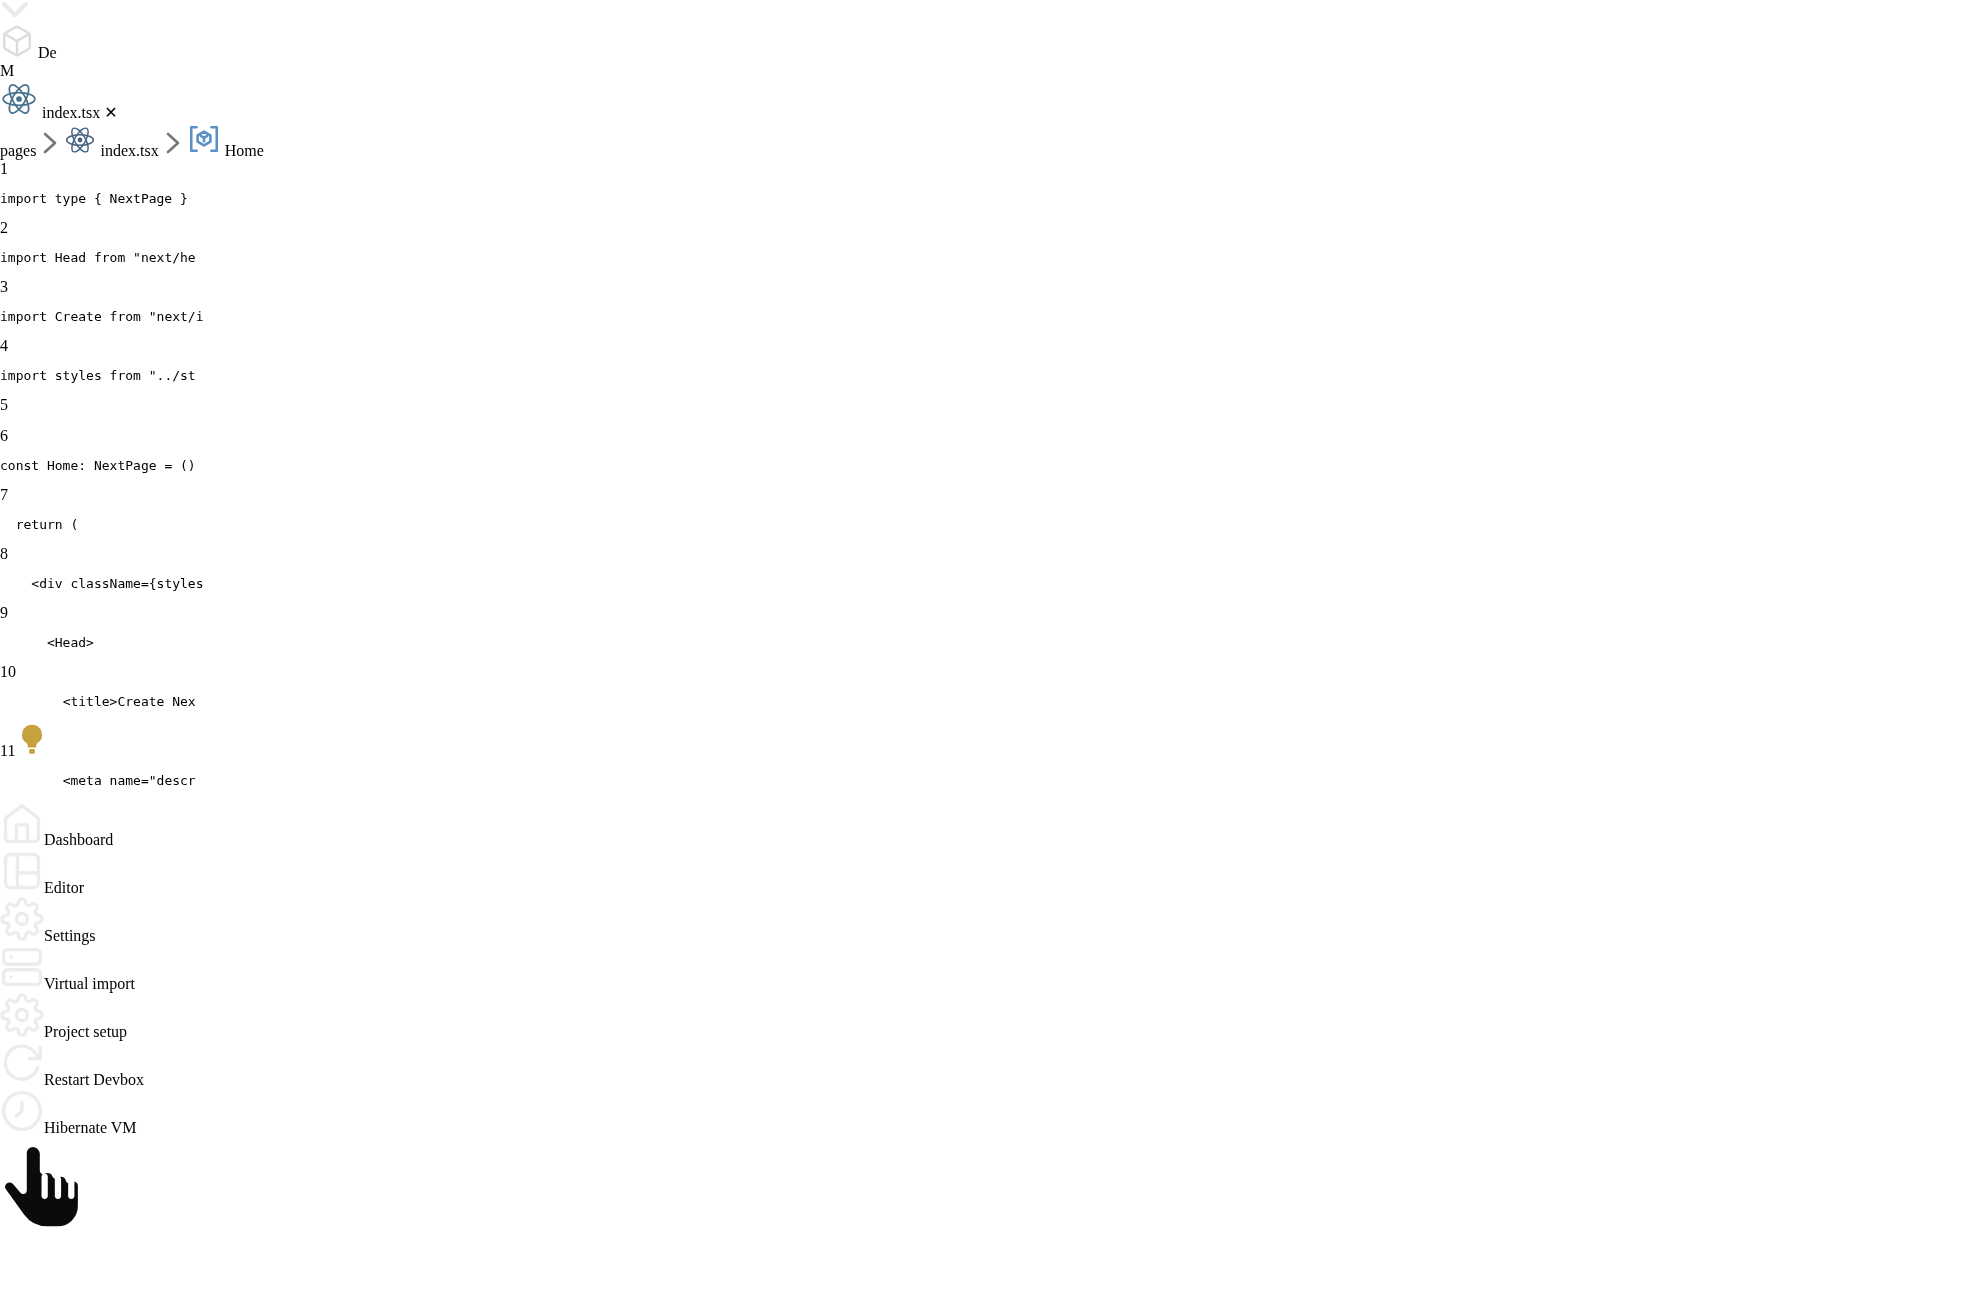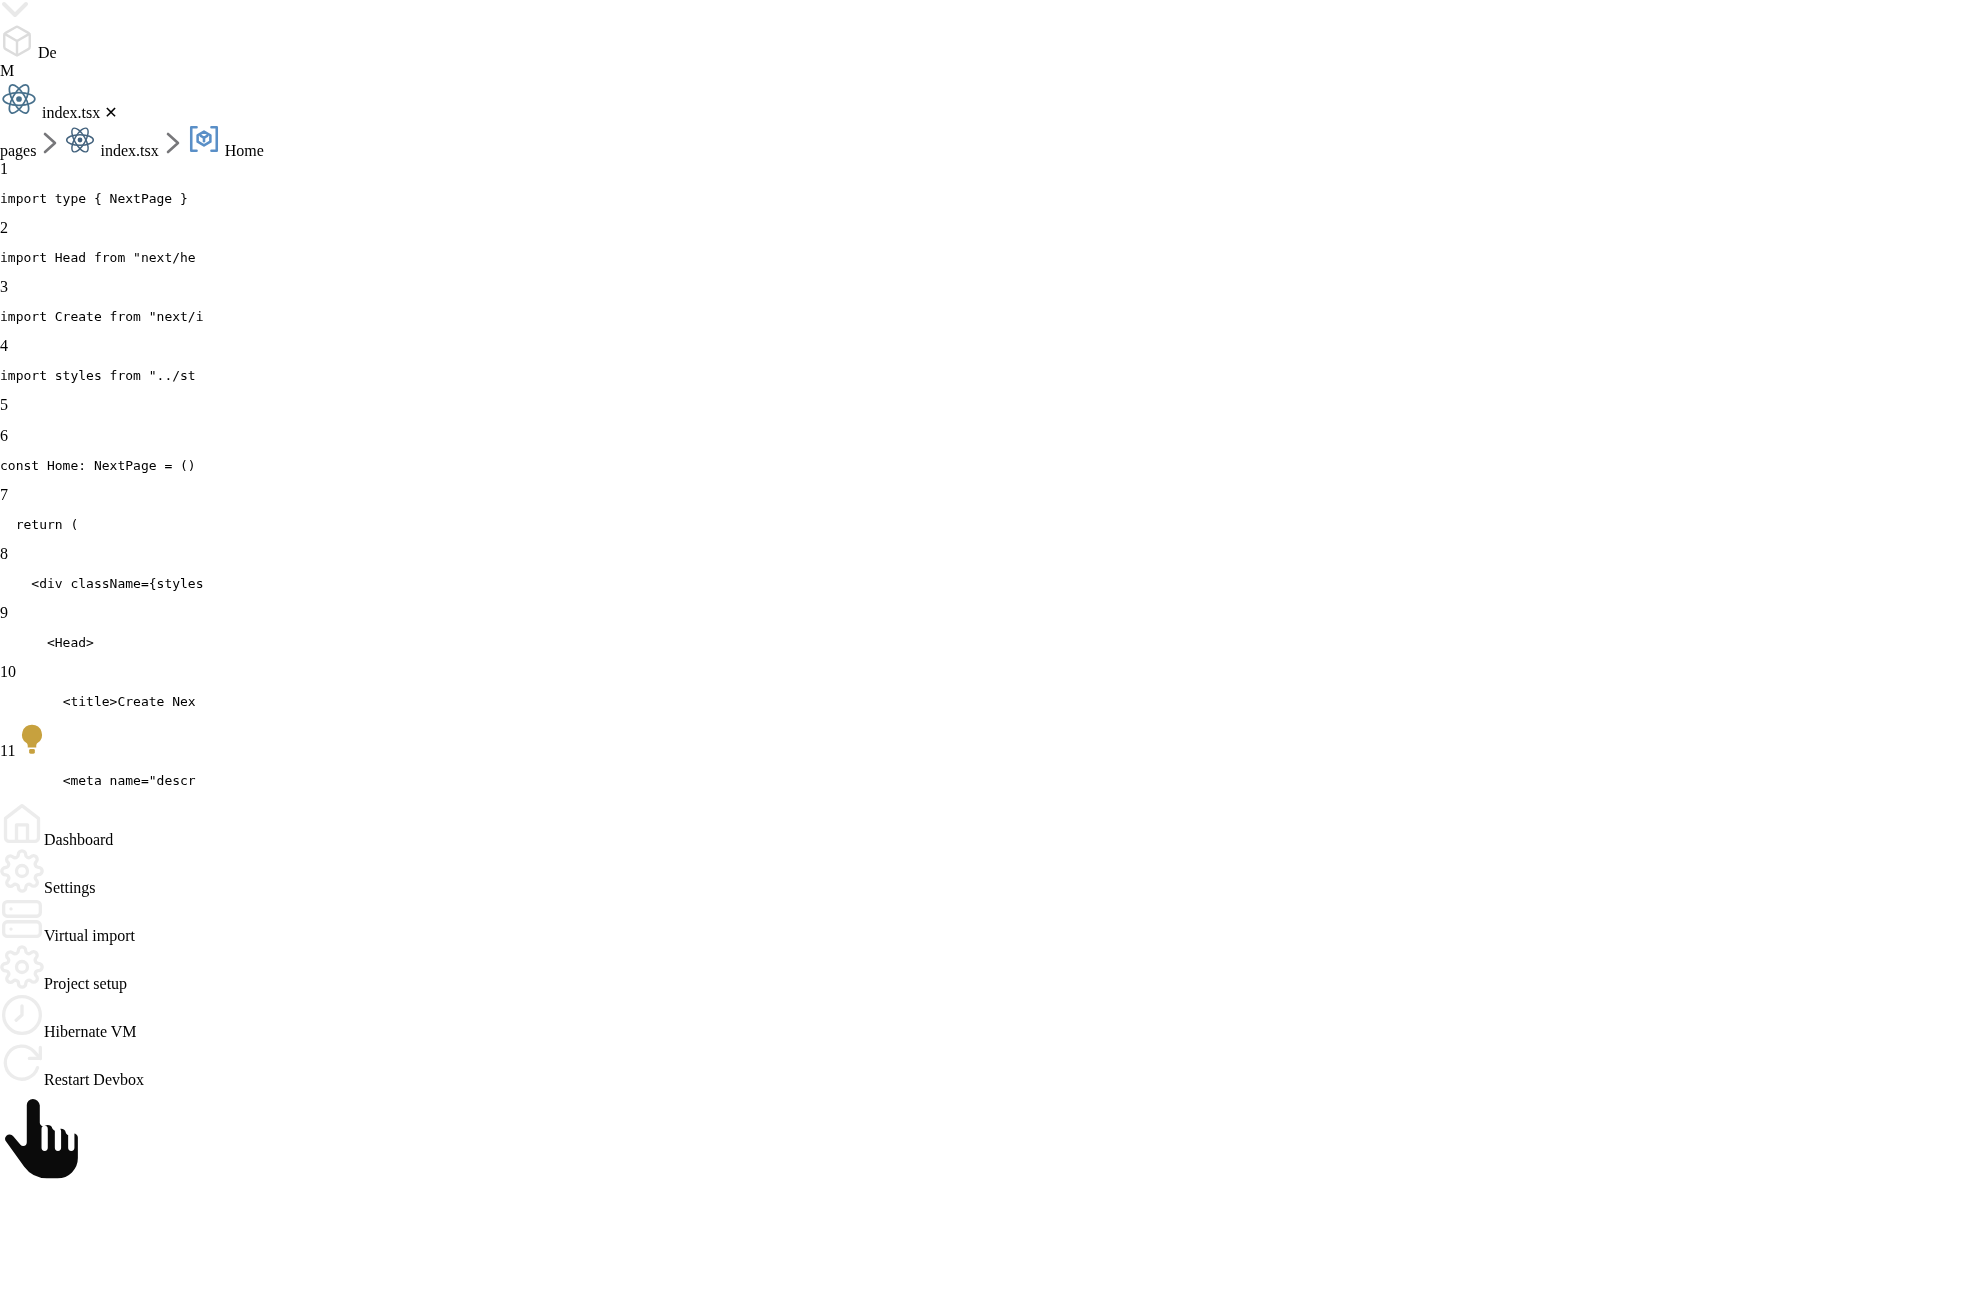--- a/index.html
+++ b/index.html
@@ -164,43 +164,48 @@
       </div>
   </div>
 
   
   <div class="menu" id="menu">
       <div class="mi"><span class="mi-icon"><svg width="44" height="44" viewBox="0 0 24 24" fill="none" stroke="#ececec" stroke-width="1.8" stroke-linecap="round" stroke-linejoin="round">
             <path d="M3 9.5 12 2.5l9 7V20a2 2 0 0 1-2 2H5a2 2 0 0 1-2-2z"></path>
             <polyline points="9 22 9 13 15 13 15 22"></polyline>
           </svg></span><span>Dashboard</span></div>
       <div class="mdiv"></div>
+      <div class="mi"><span class="mi-icon"><svg width="44" height="44" viewBox="0 0 24 24" fill="none" stroke="#ececec" stroke-width="1.8" stroke-linecap="round" stroke-linejoin="round">
+            <rect x="3" y="3" width="18" height="18" rx="2.5"></rect>
+            <line x1="9.5" y1="3" x2="9.5" y2="21"></line>
+            <line x1="9.5" y1="13" x2="21" y2="13"></line>
+          </svg></span><span>Editor</span><span class="sub-arrow"></span></div>
       <div class="mdiv"></div>
       <div class="mi"><span class="mi-icon"><svg width="44" height="44" viewBox="0 0 24 24" fill="none" stroke="#ececec" stroke-width="1.8" stroke-linecap="round" stroke-linejoin="round">
             <circle cx="12" cy="12" r="3"></circle>
             <path d="M19.4 15a1.65 1.65 0 0 0 .33 1.82l.06.06a2 2 0 0 1 0 2.83 2 2 0 0 1-2.83 0l-.06-.06a1.65 1.65 0 0 0-1.82-.33 1.65 1.65 0 0 0-1 1.51V21a2 2 0 0 1-2 2 2 2 0 0 1-2-2v-.09A1.65 1.65 0 0 0 9 19.4a1.65 1.65 0 0 0-1.82.33l-.06.06a2 2 0 0 1-2.83 0 2 2 0 0 1 0-2.83l.06-.06a1.65 1.65 0 0 0 .33-1.82 1.65 1.65 0 0 0-1.51-1H3a2 2 0 0 1-2-2 2 2 0 0 1 2-2h.09A1.65 1.65 0 0 0 4.6 9a1.65 1.65 0 0 0-.33-1.82l-.06-.06a2 2 0 0 1 0-2.83 2 2 0 0 1 2.83 0l.06.06a1.65 1.65 0 0 0 1.82.33H9a1.65 1.65 0 0 0 1-1.51V3a2 2 0 0 1 2-2 2 2 0 0 1 2 2v.09a1.65 1.65 0 0 0 1 1.51 1.65 1.65 0 0 0 1.82-.33l.06-.06a2 2 0 0 1 2.83 0 2 2 0 0 1 0 2.83l-.06.06a1.65 1.65 0 0 0-.33 1.82V9a1.65 1.65 0 0 0 1.51 1H21a2 2 0 0 1 2 2 2 2 0 0 1-2 2h-.09a1.65 1.65 0 0 0-1.51 1z"></path>
           </svg></span><span>Settings</span></div>
       <div class="mi"><span class="mi-icon"><svg width="44" height="44" viewBox="0 0 24 24" fill="none" stroke="#ececec" stroke-width="1.8" stroke-linecap="round" stroke-linejoin="round">
             <rect x="2" y="2.5" width="20" height="8" rx="2"></rect>
             <rect x="2" y="13.5" width="20" height="8" rx="2"></rect>
             <line x1="6" y1="6.5" x2="6.02" y2="6.5"></line>
             <line x1="6" y1="17.5" x2="6.02" y2="17.5"></line>
           </svg></span><span>Virtual import</span></div>
       <div class="mi"><span class="mi-icon"><svg width="44" height="44" viewBox="0 0 24 24" fill="none" stroke="#ececec" stroke-width="1.8" stroke-linecap="round" stroke-linejoin="round">
             <circle cx="12" cy="12" r="3"></circle>
             <path d="M19.4 15a1.65 1.65 0 0 0 .33 1.82l.06.06a2 2 0 0 1 0 2.83 2 2 0 0 1-2.83 0l-.06-.06a1.65 1.65 0 0 0-1.82-.33 1.65 1.65 0 0 0-1 1.51V21a2 2 0 0 1-2 2 2 2 0 0 1-2-2v-.09A1.65 1.65 0 0 0 9 19.4a1.65 1.65 0 0 0-1.82.33l-.06.06a2 2 0 0 1-2.83 0 2 2 0 0 1 0-2.83l.06-.06a1.65 1.65 0 0 0 .33-1.82 1.65 1.65 0 0 0-1.51-1H3a2 2 0 0 1-2-2 2 2 0 0 1 2-2h.09A1.65 1.65 0 0 0 4.6 9a1.65 1.65 0 0 0-.33-1.82l-.06-.06a2 2 0 0 1 0-2.83 2 2 0 0 1 2.83 0l.06.06a1.65 1.65 0 0 0 1.82.33H9a1.65 1.65 0 0 0 1-1.51V3a2 2 0 0 1 2-2 2 2 0 0 1 2 2v.09a1.65 1.65 0 0 0 1 1.51 1.65 1.65 0 0 0 1.82-.33l.06-.06a2 2 0 0 1 2.83 0 2 2 0 0 1 0 2.83l-.06.06a1.65 1.65 0 0 0-.33 1.82V9a1.65 1.65 0 0 0 1.51 1H21a2 2 0 0 1 2 2 2 2 0 0 1-2 2h-.09a1.65 1.65 0 0 0-1.51 1z"></path>
           </svg></span><span>Project setup</span></div>
+      <div class="mi"><span class="mi-icon"><svg width="44" height="44" viewBox="0 0 24 24" fill="none" stroke="#ececec" stroke-width="1.8" stroke-linecap="round" stroke-linejoin="round">
+            <polyline points="22 3.5 22 9.5 16 9.5"></polyline>
+            <path d="M20.5 14.5a9 9 0 1 1-2.1-8.9L22 9.5"></path>
+          </svg></span><span>Restart Devbox</span></div>
       <div class="mi hl"><span class="mi-icon"><svg width="44" height="44" viewBox="0 0 24 24" fill="none" stroke="#ececec" stroke-width="1.8" stroke-linecap="round" stroke-linejoin="round">
             <circle cx="12" cy="12" r="10"></circle>
             <polyline points="12 7 12 12 8.8 14.8"></polyline>
           </svg></span><span>Hibernate VM</span></div>
-      <div class="mi"><span class="mi-icon"><svg width="44" height="44" viewBox="0 0 24 24" fill="none" stroke="#ececec" stroke-width="1.8" stroke-linecap="round" stroke-linejoin="round">
-            <polyline points="22 3.5 22 9.5 16 9.5"></polyline>
-            <path d="M20.5 14.5a9 9 0 1 1-2.1-8.9L22 9.5"></path>
-          </svg></span><span>Restart Devbox</span></div>
     </div>
 
   
   <svg class="cursor" width="94" height="116" viewBox="0 0 60 74">
     <path d="M21 4c-3.4 0-6.2 2.8-6.2 6.2V34l-4.6-5.4c-2-2.3-5.5-2.5-7.7-.4-1.8 1.8-2 4.6-.5 6.7L13.6 51c3.8 5.2 9.9 8.3 16.4 8.3h6.8c8.4 0 15.2-6.8 15.2-15.2V31c0-2.7-2.2-4.9-4.9-4.9-1.1 0-2.1.4-2.9 1-.6-2.3-2.7-4-5.2-4-1.3 0-2.5.5-3.4 1.2-.8-2.1-2.8-3.6-5.2-3.6-1 0-1.9.3-2.7.7V10.2C27.2 6.8 24.4 4 21 4z" fill="#0b0b0b" stroke="#ffffff" stroke-width="4.6" stroke-linejoin="round"></path>
     <path d="M28.5 25.5v12 M37 27v10.5 M45.5 28.5v9" fill="none" stroke="#ffffff" stroke-width="4" stroke-linecap="round"></path>
   </svg>
 
 </div>
 

